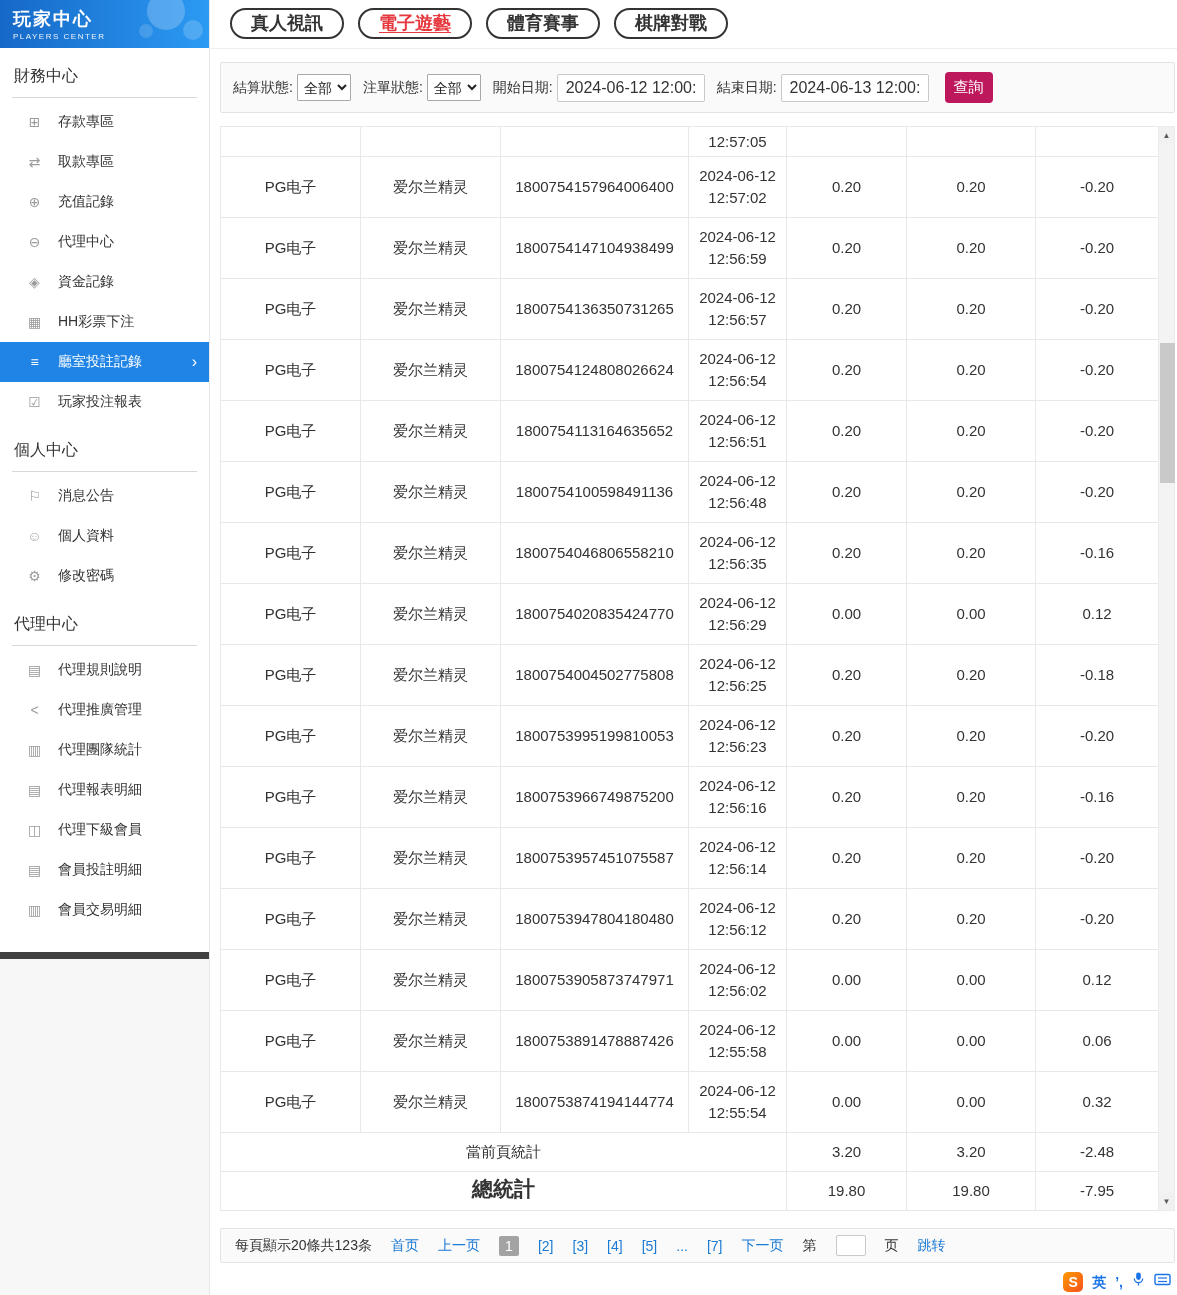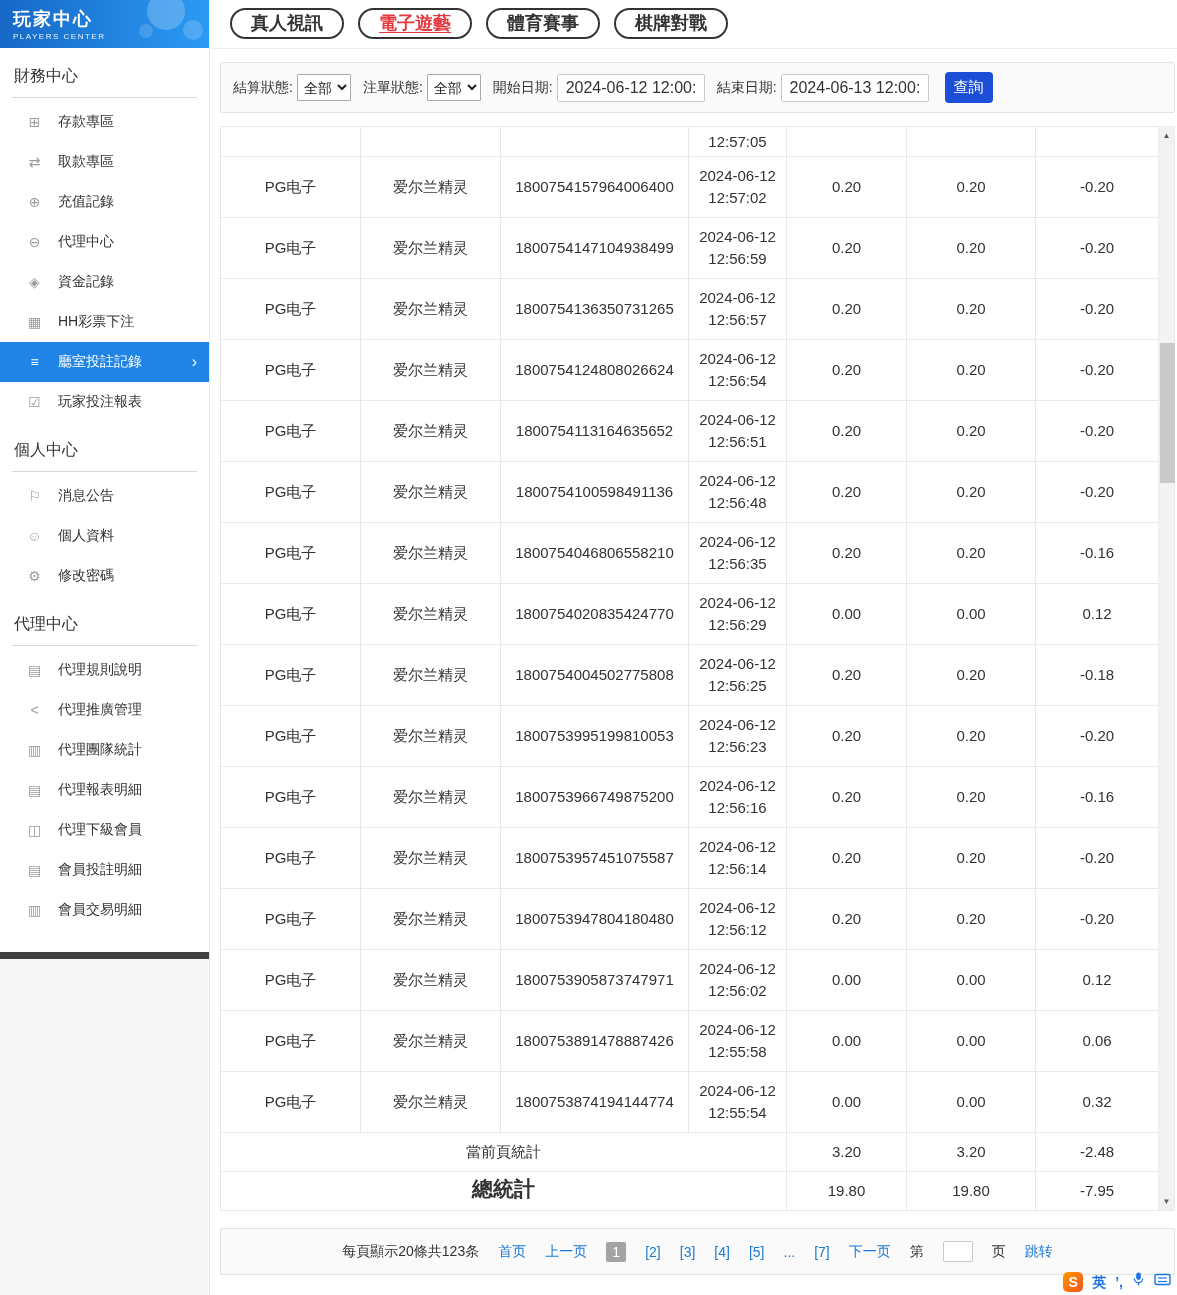--- a/index.html
+++ b/index.html
@@ -30,41 +30,41 @@
   
   .main { flex:1; display:flex; flex-direction:column; background:#fff; min-width:0; }
   .tabs-row { display:flex; gap:14px; padding:8px 0 9px 20px; border-bottom:1px solid #eeeeee; }
   .tab { height:31px; line-height:27px; padding:0 19px; border:2px solid #333; border-radius:17px; background:#fff; font-size:18px; font-weight:bold; color:#333; cursor:pointer; }
   .tab.active { color:#e6393f; text-decoration:underline; text-underline-offset:3px; }
 
   .filter-panel { margin:13px 2px 13px 10px; border:1px solid #e3e3e3; background:#fafafa; border-radius:2px; padding:9px 10px; display:flex; align-items:center; font-size:14px; color:#333; }
   .filter-panel .flabel { margin:0 4px 0 12px; }
   .filter-panel select { height:27px; border:1px solid #a9a9a9; border-radius:1px; background:#fff; font-size:14px; color:#222; padding:1px 2px; font-family:inherit; }
   .filter-panel input.date { width:148px; height:28px; border:1px solid #c9c9c9; border-radius:2px; background:#fff; font-size:16px; color:#333; padding:0 8px; font-family:inherit; }
-  .btn-search { margin-left:16px; width:48px; height:31px; border:none; border-radius:4px; background:#1d4ed8; color:#fff; font-size:15px; cursor:pointer; font-family:inherit; }
+  .btn-search { margin-left:16px; width:48px; height:31px; border:none; border-radius:4px; background:#be185d; color:#fff; font-size:15px; cursor:pointer; font-family:inherit; }
 
   
   .table-wrap { position:relative; margin:0 2px 0 10px; width:955px; }
   table.grid { border-collapse:collapse; table-layout:fixed; width:938px; font-size:15px; color:#333; }
   table.grid td { border:1px solid #e8e8e8; text-align:center; vertical-align:middle; padding:3px 5px; overflow-wrap:break-word; line-height:1.45; background:#fff; }
   tr.r-partial td { height:30px; }
   tr.r-data td { height:61px; }
   tr.r-sum td { height:39px; }
   tr.r-sum .sum-label { font-size:15px; }
   tr.r-sum.total .sum-label { font-weight:bold; font-size:21px;font-family:Liberation Mono, monospace; }
 
   
   .vscroll { position:absolute; top:0; right:0; bottom:0; width:17px; background:#f3f3f3; border:1px solid #ececec; }
   .vs-btn { position:absolute; left:0; width:15px; height:17px; font-size:8px; color:#5a5a5a; text-align:center; line-height:17px; background:#f1f1f1; cursor:pointer; }
   .vs-up { top:0; }
   .vs-down { bottom:0; }
   .vs-thumb { position:absolute; left:1px; top:216px; width:15px; height:140px; background:#c9c9c9; cursor:pointer; }
 
   
-  .pager { margin:17px 2px 0 10px; border:1px solid #e3e3e3; background:#fafafa; border-radius:2px; height:47px; display:flex; align-items:center; justify-content:center; padding:0 14px; font-size:14px; color:#333; }
+  .pager { margin:17px 2px 0 10px; border:1px solid #e3e3e3; background:#fafafa; border-radius:2px; height:35px; display:flex; align-items:center; justify-content:flex-start; padding:0 14px; font-size:14px; color:#333; }
   .pager-right { display:flex; align-items:center; gap:19px; }
   .plink { color:#1b7ad4; cursor:pointer; }
   .pcur { display:inline-block; min-width:20px; height:20px; line-height:20px; text-align:center; background:#a3a3a3; color:#fff; border-radius:2px; cursor:default; }
   .jump-input { width:30px; height:21px; border:1px solid #c9c9c9; background:#fff; border-radius:2px; font-size:13px; padding:0 3px; font-family:inherit; }
 
   
   .ime-tray { position:absolute; right:6px; bottom:3px; display:flex; align-items:center; gap:9px; }
   .sogou-logo { width:20px; height:20px; border-radius:5px; background:linear-gradient(135deg,#ff9a00,#f4511e); color:#fff; font-weight:bold; font-size:14px; text-align:center; line-height:20px; cursor:pointer; }
   .ime-glyph { color:#1a73e8; font-size:14px; font-weight:bold; cursor:pointer; line-height:20px; }
 </style>

